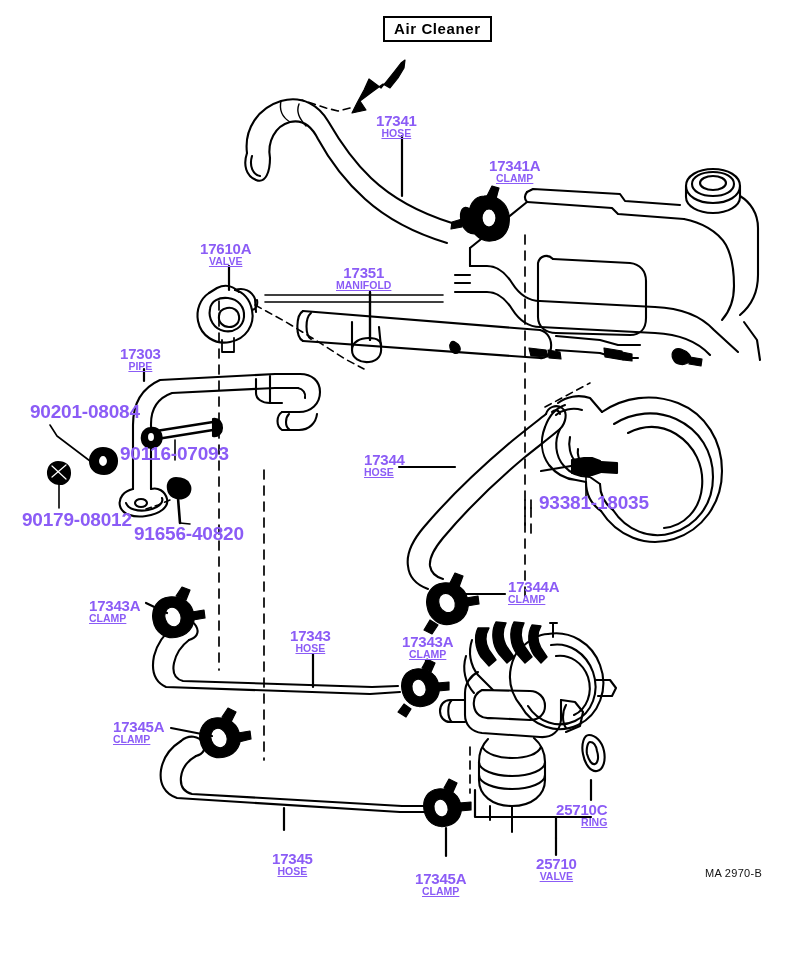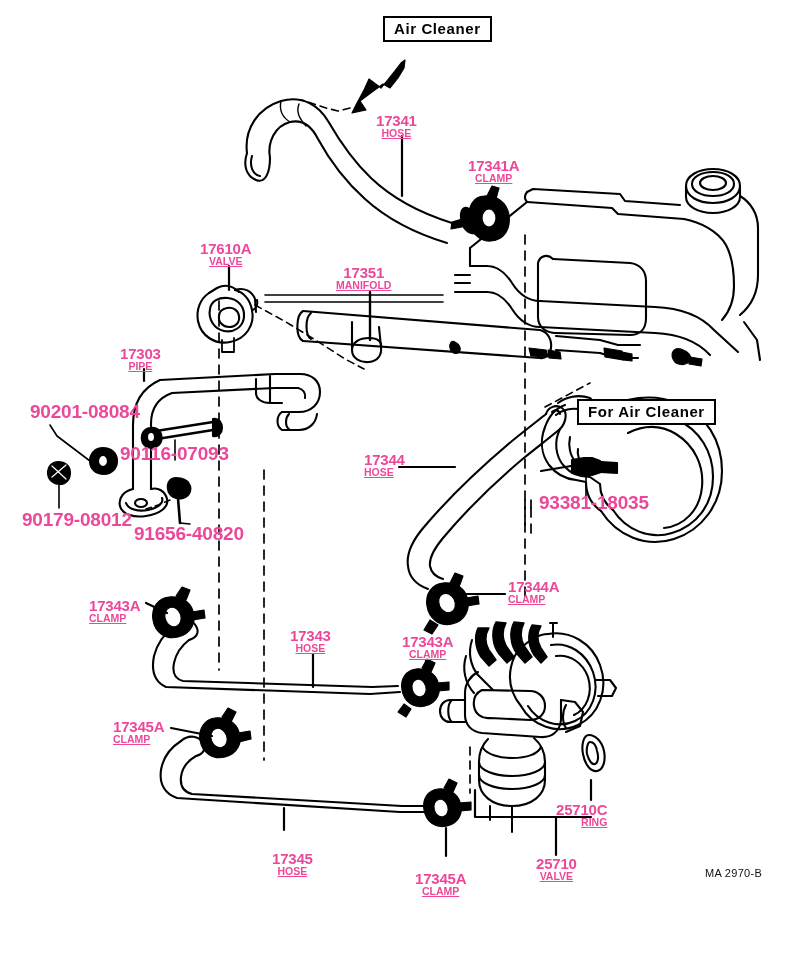--- a/index.html
+++ b/index.html
@@ -18,21 +18,21 @@
   svg.diagram {
     position: absolute;
     left: 0;
     top: 0;
     width: 800px;
     height: 962px;
   }
   
   .label {
     position: absolute;
-    color: #ec4899;
+    color: #8b5cf6;
     font-weight: bold;
     line-height: 1.02;
     white-space: nowrap;
     letter-spacing: -0.2px;
   }
   .label .num {
     display: block;
     font-size: 15px;
     font-weight: bold;
   }
@@ -420,28 +420,27 @@
       </g>
       <path d="M470 747 L470 793" stroke-dasharray="8 6" stroke-width="1.7"></path>
 
       <path d="M370 292 L370 340" stroke-width="2.2"></path>
 
     </g>
   </svg>
 
   <div class="boxlabel" style="left:383px; top:16px;">Air Cleaner</div>
 
-  <div class="boxlabel" style="left:577px; top:399px;">For Air Cleaner</div>
 
   <div class="label center" style="left:376px; top:113px;">
     <span class="num">17341</span>
     <span class="sub">HOSE</span>
   </div>
 
-  <div class="label center" style="left:468px; top:158px;">
+  <div class="label center" style="left:489px; top:158px;">
     <span class="num">17341A</span>
     <span class="sub">CLAMP</span>
   </div>
 
   <div class="label center" style="left:200px; top:241px;">
     <span class="num">17610A</span>
     <span class="sub">VALVE</span>
   </div>
 
   <div class="label center" style="left:336px; top:265px;">

